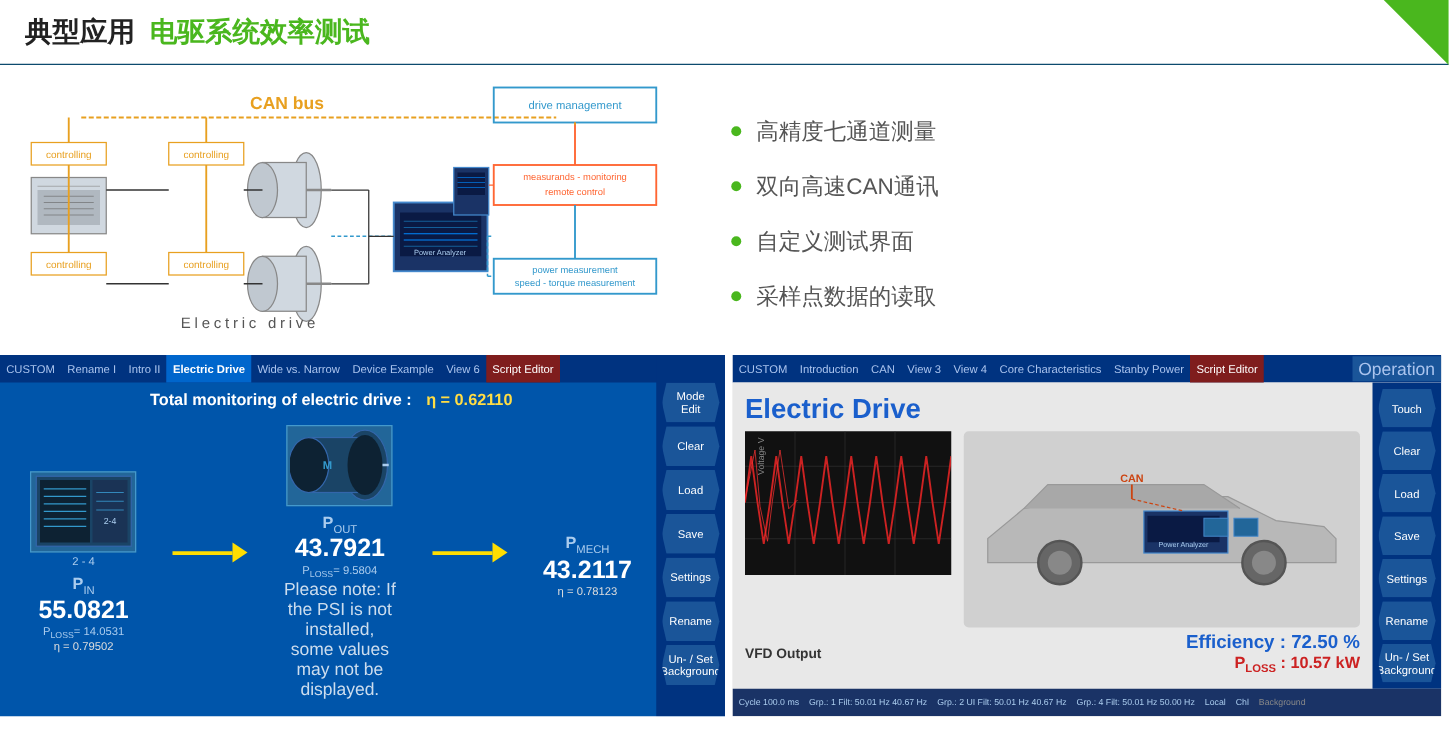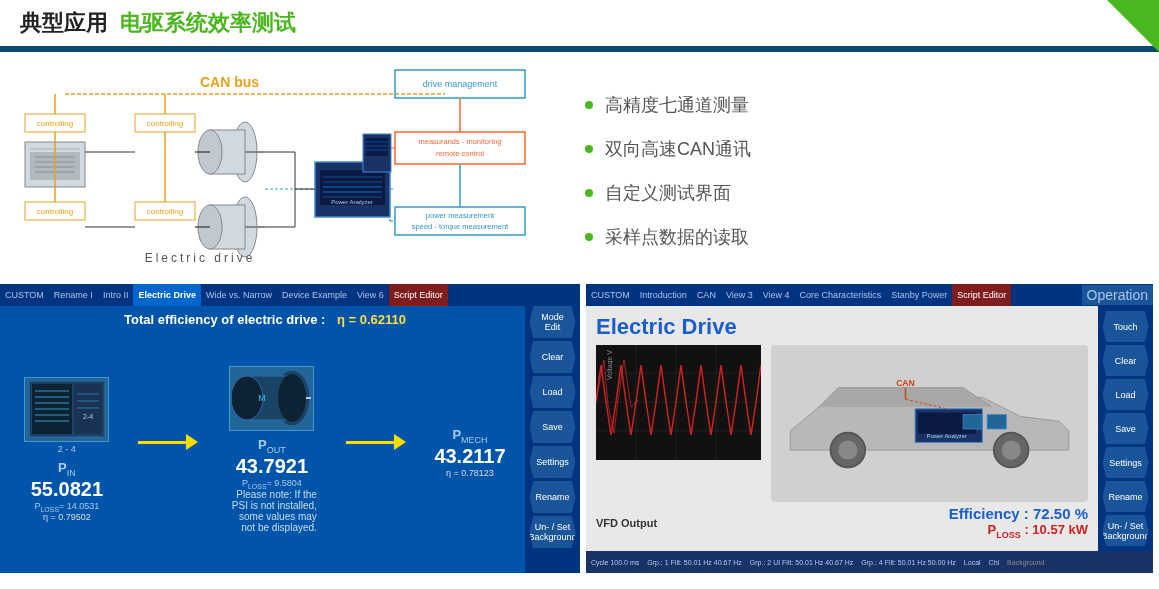--- a/index.html
+++ b/index.html
@@ -10,21 +10,21 @@
       font-family: Arial, sans-serif;
       overflow: hidden;
       position: relative;
     }
 
     
     .header {
       display: flex;
       align-items: center;
       padding: 8px 20px;
-      border-bottom: 6px solid #0c4a6e;
+      border-bottom: 1px solid #0c4a6e;
       height: 52px;
     }
     .header-title-cn {
       font-size: 22px;
       font-weight: bold;
       color: #222;
       margin-right: 12px;
     }
     .header-title-green {
       font-size: 22px;
@@ -355,21 +355,21 @@
       <div class="hex-btn">Load</div>
       <div class="hex-btn">Save</div>
       <div class="hex-btn">Settings</div>
       <div class="hex-btn">Rename</div>
       <div class="hex-btn">Un- / Set<br>Background</div>
     </div>
 
     <div class="panel-main">
 
       <div class="efficiency-title">
-        <span>Total efficiency of electric drive :</span>
+        <span>Total monitoring of electric drive :</span>
         <span class="efficiency-formula" style="margin-left:8px;">η = 0.62110</span>
       </div>
 
       <div style="display:flex; align-items:center; justify-content:space-around; padding:5px 0; flex:1;">
 
         <div style="display:flex;flex-direction:column;align-items:center;">
 
           <div style="width:85px;height:65px;background:#226699;border:1px solid #4499cc;display:flex;align-items:center;justify-content:center;position:relative;">
             <svg width="80" height="60">
               <rect x="2" y="2" width="76" height="56" fill="#1a4466" stroke="#3366aa" stroke-width="1"></rect>
@@ -415,21 +415,21 @@
               <line x1="74" y1="30" x2="79" y2="30" stroke="#aaccee" stroke-width="2"></line>
             </svg>
           </div>
           <div style="margin-top:4px;">
             <span style="font-size:13px;color:#aaccee;font-weight:bold;">P</span><sub style="font-size:9px;color:#aaccee;">OUT</sub>
           </div>
           <div style="font-size:20px;font-weight:bold;color:white;">43.7921</div>
           <div style="font-size:9px;color:#aaccee;">
             P<sub style="font-size:7px;">LOSS</sub><span>= 9.5804</span>
           </div>
-          <div style="font-size:10px;color:#ccddee;max-width:90px;text-align:right;">Please note: If the PSI is not installed, some values may not be displayed.</div>
+          <div style="font-size:14px;color:#ccddee;max-width:90px;text-align:center;">Please note: If the PSI is not installed, some values may not be displayed.</div>
         </div>
 
         <div class="arrow-right">
           <div class="arrow-line"></div>
           <div class="arrow-head"></div>
         </div>
 
         <div style="display:flex;flex-direction:column;align-items:center;">
           <div style="margin-top:4px;">
             <span style="font-size:13px;color:#aaccee;font-weight:bold;">P</span><sub style="font-size:9px;color:#aaccee;">MECH</sub>

